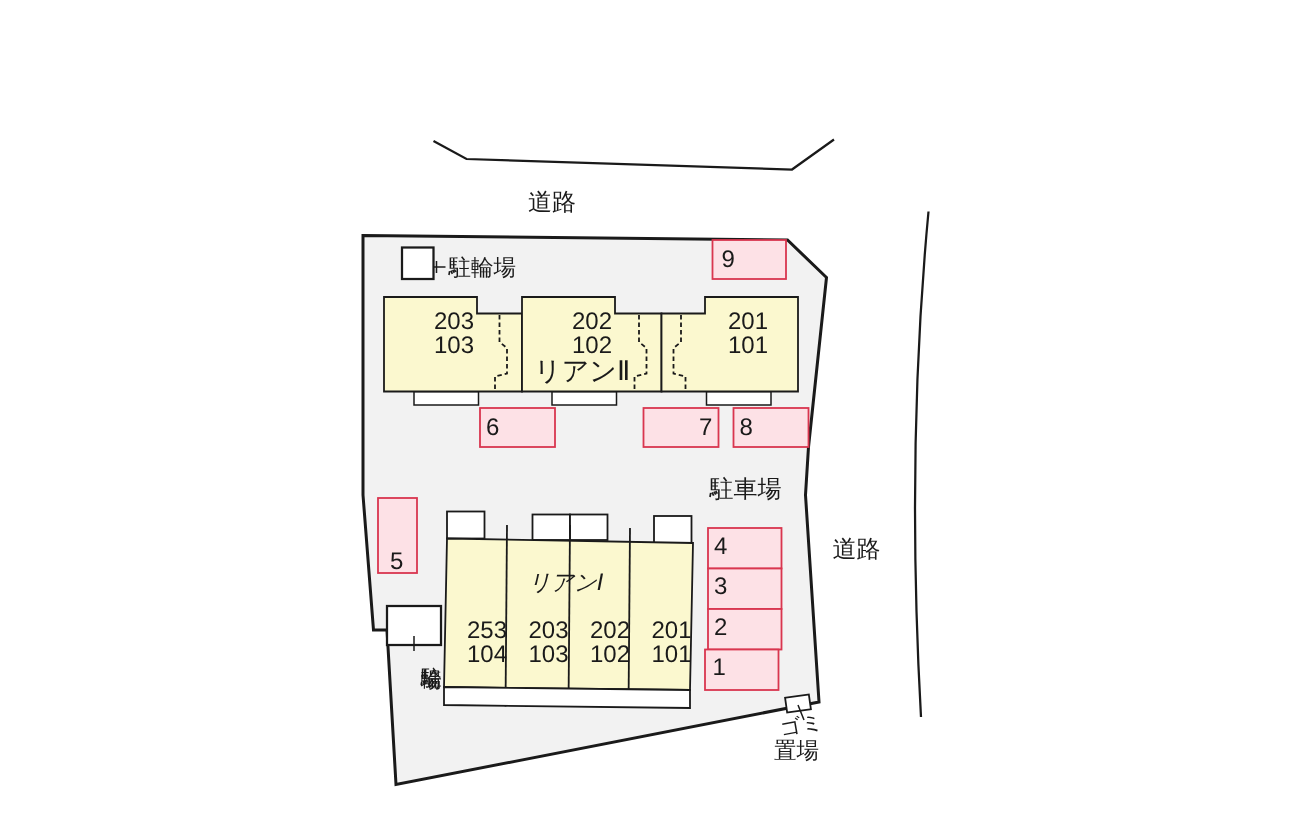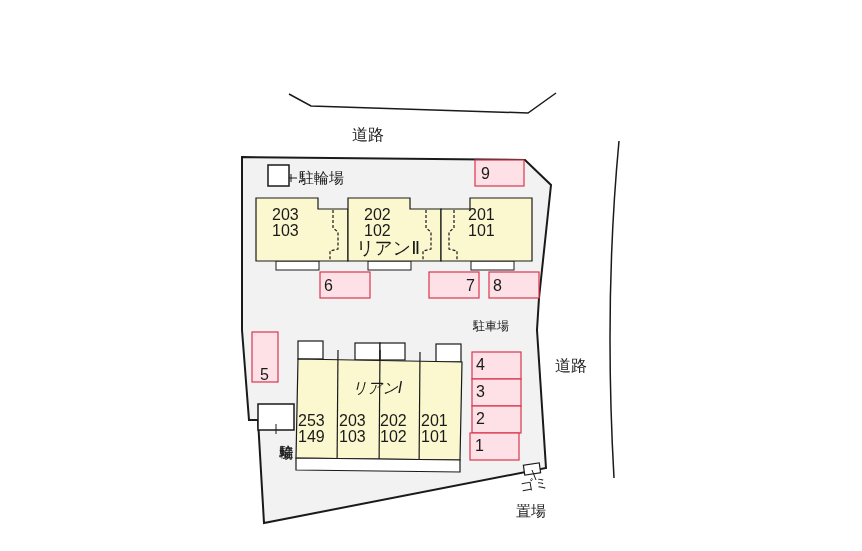--- a/index.html
+++ b/index.html
@@ -2,21 +2,21 @@
 <html><head>
   <meta charset="utf-8">
   <style>
     html, body { margin: 0; padding: 0; background: #ffffff; }
     body { width: 862px; height: 551px; position: relative; overflow: hidden;
            font-family: "DejaVu Sans", "Liberation Sans", sans-serif; }
     svg { position: absolute; left: 0; top: 0; }
     .lbl { position: absolute; color: #1a1a1a; font-size: 15px; line-height: 16px; white-space: nowrap; }
     .num { font-family: "Liberation Sans", sans-serif; font-size: 16px; line-height: 16px; }
     .vert { writing-mode: vertical-rl; text-orientation: upright; letter-spacing: 1px; }
-    .center { text-align: left; }
+    .center { text-align: right; }
   </style>
 </head>
 <body>
 
 <svg width="862" height="551" viewBox="0 0 862 551">
 
   <polyline points="289,94 311,106 528,113 556,93" fill="none" stroke="#1a1a1a" stroke-width="1.5"></polyline>
 
   <path d="M619,141 Q604,300 614,478" fill="none" stroke="#1a1a1a" stroke-width="1.5"></path>
 
@@ -75,42 +75,42 @@
     <rect x="472" y="406" width="49" height="27"></rect>
     <rect x="470" y="433" width="49" height="27"></rect>
   </g>
 </svg>
 
 <div class="lbl" style="left:352px; top:127px; font-size:16px;">道路</div>
 <div class="lbl" style="left:555px; top:358px; font-size:16px;">道路</div>
 
 <div class="lbl" style="left:299px; top:170px;">駐輪場</div>
 <div class="lbl vert" style="left:279px; top:433px; font-size:14px;">駐輪場</div>
-<div class="lbl" style="left:473px; top:318px; font-size:12px;">駐車場</div>
+<div class="lbl" style="left:473px; top:318px; font-size:16px;">駐車場</div>
 <div class="lbl" style="left:520px; top:476px; font-size:14px; transform:rotate(-10deg);">ゴミ</div>
-<div class="lbl" style="left:516px; top:492px; font-size:15px;margin-top:11px;">置場</div>
+<div class="lbl" style="left:516px; top:492px; font-size:15px;">置場</div>
 
 <div class="lbl num center" style="left:272px; top:207px; width:44px;">
   <div>203</div>
     <div>103</div>
 </div>
 <div class="lbl num center" style="left:364px; top:207px; width:44px;">
   <div>202</div>
     <div>102</div>
 </div>
 <div class="lbl" style="left:356px; top:240px; font-size:18px;">リアンⅡ</div>
 <div class="lbl num center" style="left:468px; top:207px; width:44px;">
   <div>201</div>
     <div>101</div>
 </div>
 
 <div class="lbl" style="left:352px; top:380px; font-size:15px;font-style:italic;">リアンⅠ</div>
 <div class="lbl num center" style="left:298px; top:413px; width:40px;">
   <div>253</div>
-    <div>149</div>
+    <div>104</div>
 </div>
 <div class="lbl num center" style="left:339px; top:413px; width:40px;">
   <div>203</div>
     <div>103</div>
 </div>
 <div class="lbl num center" style="left:380px; top:413px; width:40px;">
   <div>202</div>
     <div>102</div>
 </div>
 <div class="lbl num center" style="left:421px; top:413px; width:40px;">

